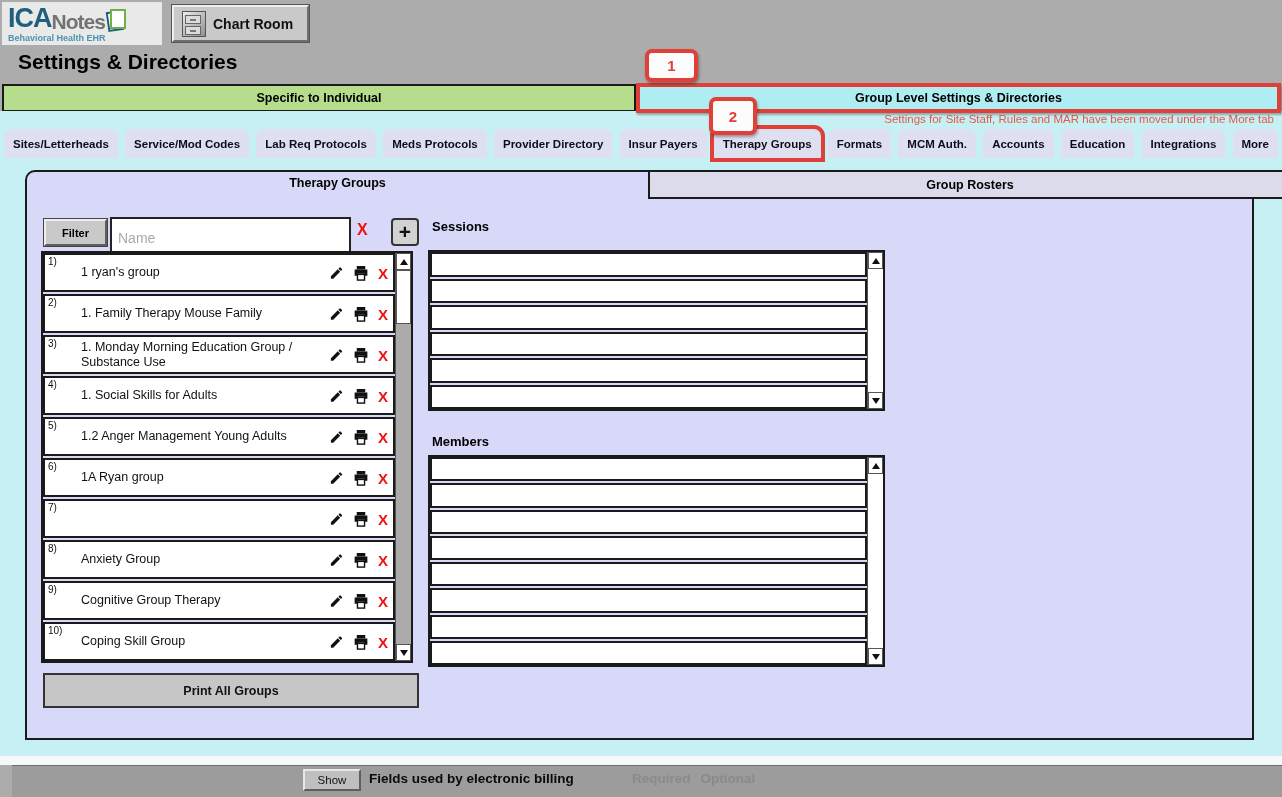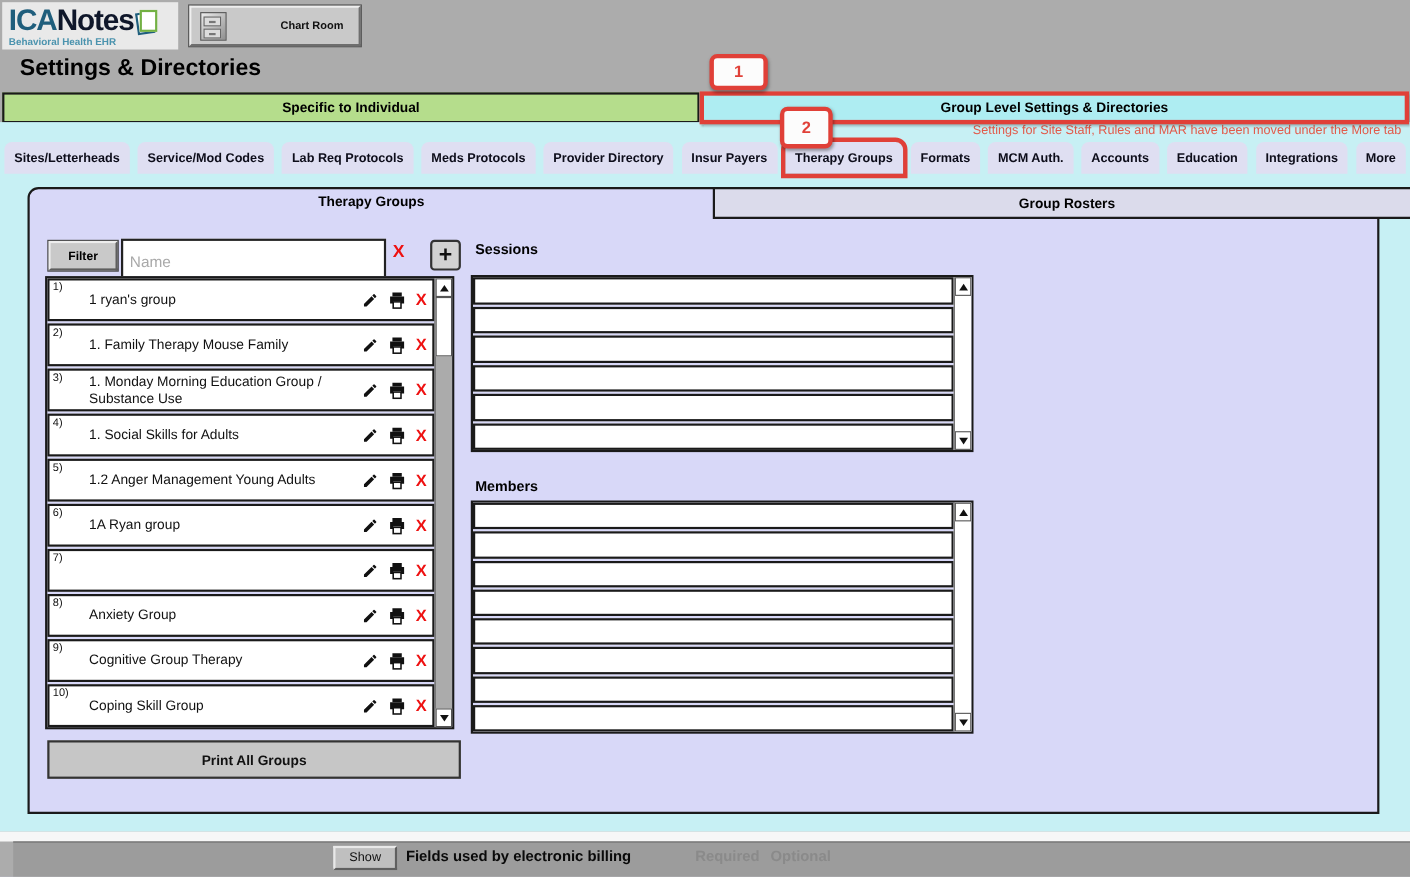--- a/index.html
+++ b/index.html
@@ -4,29 +4,29 @@
 <style>
   * { box-sizing: border-box; margin: 0; padding: 0; }
   html,body { width:1282px; height:797px; }
   body { font-family: "Liberation Sans", sans-serif; background:#ACACAC; overflow:hidden; }
   #app { position:relative; width:1282px; height:797px; background:#ACACAC; }
 
   
   .logo-box { position:absolute; left:2px; top:2px; width:160px; height:43px; background:#E9E9E9; display:flex; flex-direction:column; justify-content:center; padding-left:6px; }
   .logo-line { display:flex; align-items:flex-end; line-height:1; }
   .logo-ica { font-size:27px; font-weight:bold; color:#1F5E7C; letter-spacing:-1px; }
-  .logo-notes { font-size:27px; font-weight:bold; color:#0f172a; letter-spacing:-1px; }
+  .logo-notes { font-size:21px; font-weight:bold; color:#737373; letter-spacing:-1px; }
   .logo-doc { position:relative; width:20px; height:24px; margin-left:2px; }
   .logo-doc .pg { position:absolute; width:16px; height:20px; background:#fff; border:2px solid #72B043; }
   .logo-doc .pg1 { left:0; top:3px; transform:rotate(-8deg); border-color:#1F5E7C; }
   .logo-doc .pg2 { left:3px; top:1px; }
   .logo-tagline { font-size:9px; color:#4B93AE; font-weight:bold; margin-top:1px; }
 
   .chart-room-btn { position:absolute; left:172px; top:5px; height:37px; padding:0 14px 0 8px; background:#C9C9C9; border:2px solid; border-color:#EFEFEF #6E6E6E #6E6E6E #EFEFEF; outline:1px solid #555; display:flex; align-items:center; gap:7px; cursor:pointer; }
-  .chart-room-btn .label { font-size:10px; font-weight:bold; color:#111;margin-left:42px; }
+  .chart-room-btn .label { font-size:14px; font-weight:bold; color:#111; }
   .cabinet { width:24px; height:26px; background:linear-gradient(135deg,#EDEDED,#8F8F8F); border:1px solid #555; position:relative; }
   .cabinet .drawer { position:absolute; left:2px; width:16px; height:9px; background:#DCDCDC; border:1px solid #666; }
   .cabinet .d1 { top:3px; } .cabinet .d2 { top:14px; }
   .cabinet .drawer::after { content:""; position:absolute; left:4px; top:3px; width:6px; height:2px; background:#777; }
 
   .page-title { position:absolute; left:18px; top:50px; font-size:21px; font-weight:bold; color:#000; }
 
   
   .tab-individual { position:absolute; left:2px; top:84px; width:634px; height:28px; background:#B5DD8C; border:2px solid #1A1A1A; display:flex; align-items:center; justify-content:center; font-size:12.5px; font-weight:bold; color:#000; cursor:pointer; }
   .tab-grouplevel { position:absolute; left:636px; top:83px; width:645px; height:30px; background:#AEEDF2; border:4px solid #E04038; box-shadow:1px 2px 2px rgba(0,0,0,.3); display:flex; align-items:center; justify-content:center; font-size:12.5px; font-weight:bold; color:#000; cursor:pointer; z-index:3; }

